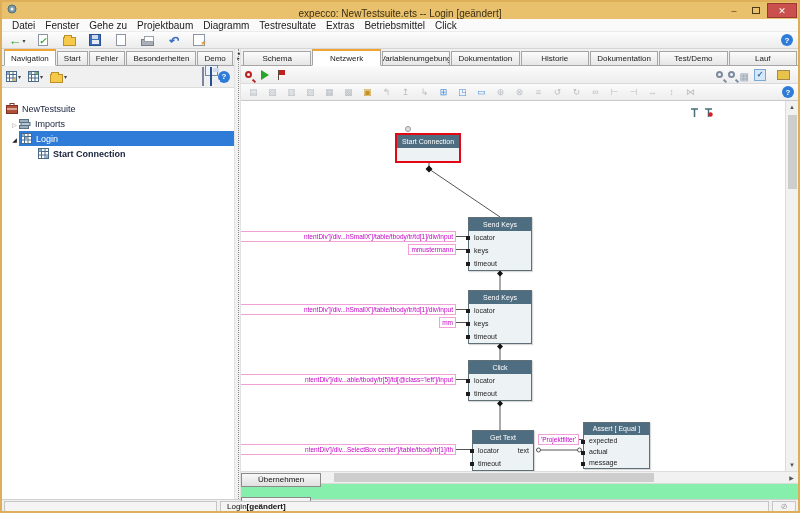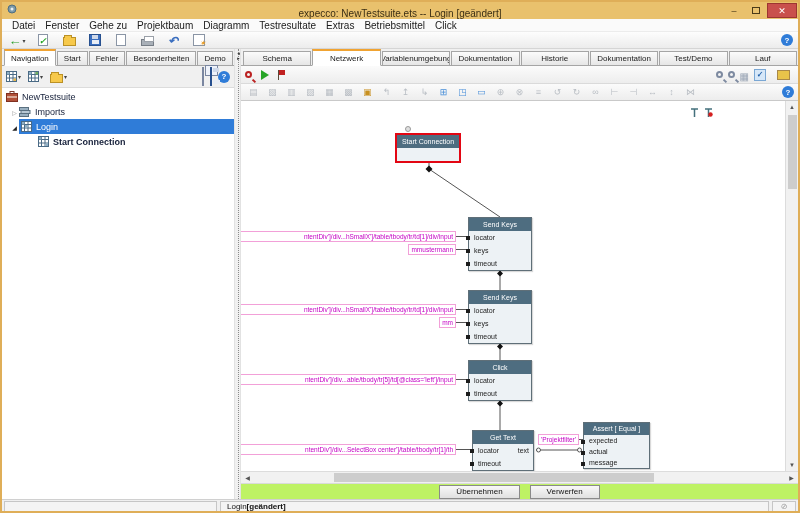--- a/index.html
+++ b/index.html
@@ -47,21 +47,21 @@
   .tabs{height:17px;display:flex;align-items:flex-end;background:#f0f0f0;border-bottom:1px solid #a5a5a5;padding-left:2px;}
   .tab{border:1px solid #a5a5a5;border-bottom:none;background:linear-gradient(#fbfbfb,#e6e6e6);font-size:8px;color:#222;height:14px;display:flex;align-items:center;justify-content:center;padding:0 6px;margin-right:1px;white-space:nowrap;overflow:hidden;}
   .tab.active{background:#fff;border-top:2px solid #f0a332;height:17px;margin-bottom:-1px;border-bottom:1px solid #fff;}
   #right-tabs .tab{flex:1;}
   
   #ltoolbar{height:22px;background:#f0f0f0;border-bottom:1px solid #dcdcdc;display:flex;align-items:center;padding:0 4px;}
   #ltoolbar .lt{display:flex;align-items:center;margin-right:7px;}
   #ltoolbar .right{margin-left:auto;display:flex;align-items:center;gap:6px;}
   .i-wincopy{width:11px;height:9px;border:1px solid #7a86a0;background:#fff;position:relative;}
   .i-wincopy::before{content:"";position:absolute;left:2px;top:-3px;width:11px;height:9px;border:1px solid #7a86a0;background:#eef2fa;}
-  #tree{flex:1;background:#fff;overflow:hidden;padding-top:1px;}
+  #tree{flex:1;background:#fff;overflow:hidden;padding-top:13px;}
   .trow{height:15px;display:flex;align-items:center;font-size:9px;color:#16203a;}
   .trow .exp{width:9px;text-align:center;flex:none;}
   .exp.c::after{content:"▷";font-size:6px;color:#8a8a8a;}
   .exp.e::after{content:"◢";font-size:6px;color:#222;}
   .ticon{flex:none;display:flex;margin-right:4px;}
   .sel{display:flex;align-items:center;flex:1;background:#2f7cd8;height:15px;padding-left:2px;}
   .sel .tlabel{color:#fff;}
   .tlabel{white-space:nowrap;}
   .bold{font-weight:bold;}
   
@@ -117,21 +117,21 @@
   .cp1{left:449px;}.cp2{left:463px;}
   
   #vscroll{width:13px;background:#f1f1f1;border-left:1px solid #dcdcdc;display:flex;flex-direction:column;align-items:center;}
   .sbtn{width:13px;height:12px;font-size:6px;color:#555;display:flex;align-items:center;justify-content:center;flex:none;}
   #vthumb{width:9px;height:74px;background:#cdcdcd;margin-top:2px;}
   #vscroll .spacer{flex:1;}
   #hscroll{height:12px;background:#f1f1f1;border-top:1px solid #dcdcdc;display:flex;align-items:center;}
   #htrack{flex:1;position:relative;height:12px;}
   #hthumb{position:absolute;left:80px;top:1px;width:320px;height:9px;background:#cdcdcd;}
   
-  #btnrow{height:16px;background:#bef264;display:flex;align-items:flex-end;justify-content:center;gap:10px;border-top:1px solid #dadada;}
+  #btnrow{height:16px;background:#86efac;display:flex;align-items:flex-start;justify-content:center;gap:10px;border-top:1px solid #dadada;flex-direction:column;}
   .pbtn{font-size:8px;color:#111;background:linear-gradient(#f8f8f8,#e0e0e0);border:1px solid #8a8a8a;padding:1px 16px;line-height:10px;}
   #statusbar{height:14px;background:#f0f0f0;border-top:1px solid #d0d0d0;display:flex;align-items:center;gap:3px;padding:1px 2px;}
   .scell{background:#f4f4f4;border:1px solid #c6c6c6;height:11px;}
   #sc1{width:213px;}
   #sc2{flex:1;font-size:8px;color:#111;display:flex;align-items:center;padding-left:6px;}
   #sc3{width:24px;display:flex;align-items:center;justify-content:center;font-size:8px;color:#999;}
   #sc3::after{content:"⊘";}
 </style>
 </head>
 <body>

